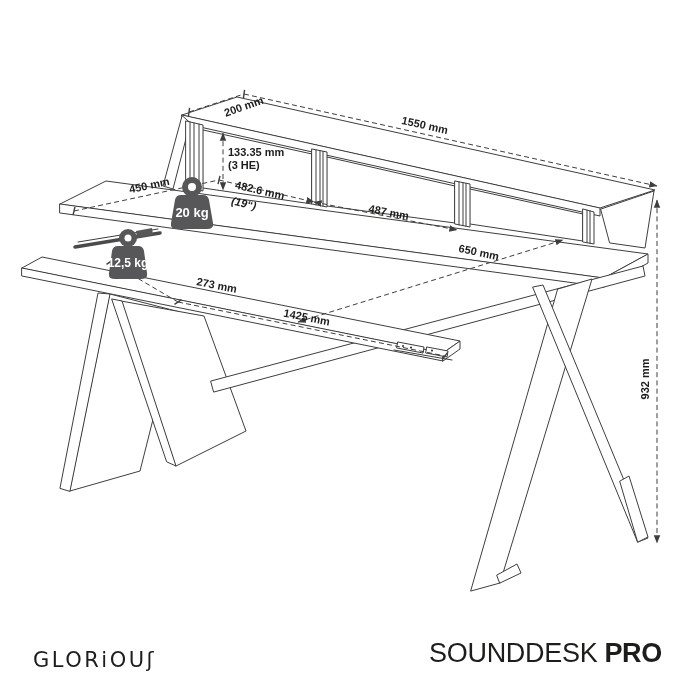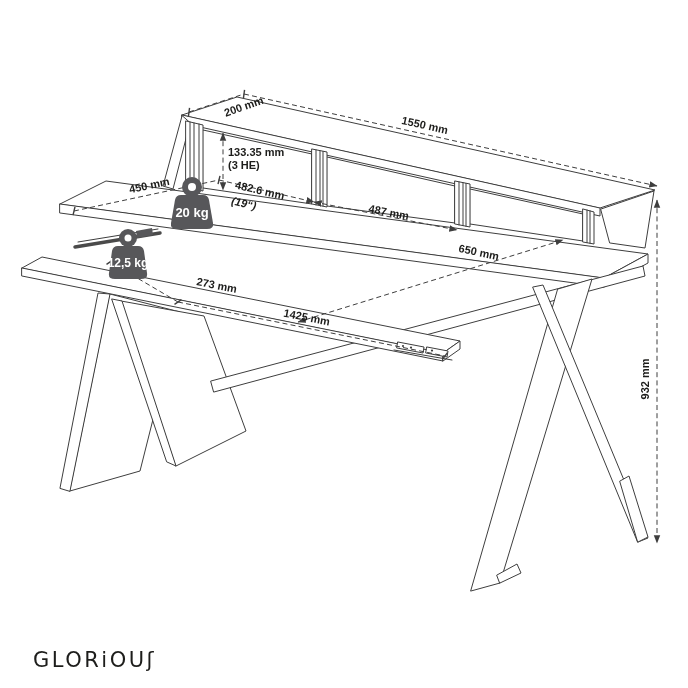--- a/index.html
+++ b/index.html
@@ -146,13 +146,14 @@
   </g>
   <g>
     <circle cx="128" cy="238" r="9" fill="#57575a"></circle>
     <circle cx="128" cy="238" r="3.5" fill="#ffffff"></circle>
     <path d="M118,246 L138,246 Q143,246 144,251 L147,273 Q148,279 141,279 L115,279 Q108,279 109,273 L112,251 Q113,246 118,246 Z" fill="#57575a" stroke="none"></path>
     <text class="wt wts" x="128" y="267">12,5 kg</text>
   </g>
 </svg>
 
   <div class="logo">GLORiOUʃ</div>
+  <div class="product"><span class="pname">SOUNDDESK</span><span class="pvar">PRO</span></div>
 </div>
 
 </body></html>

